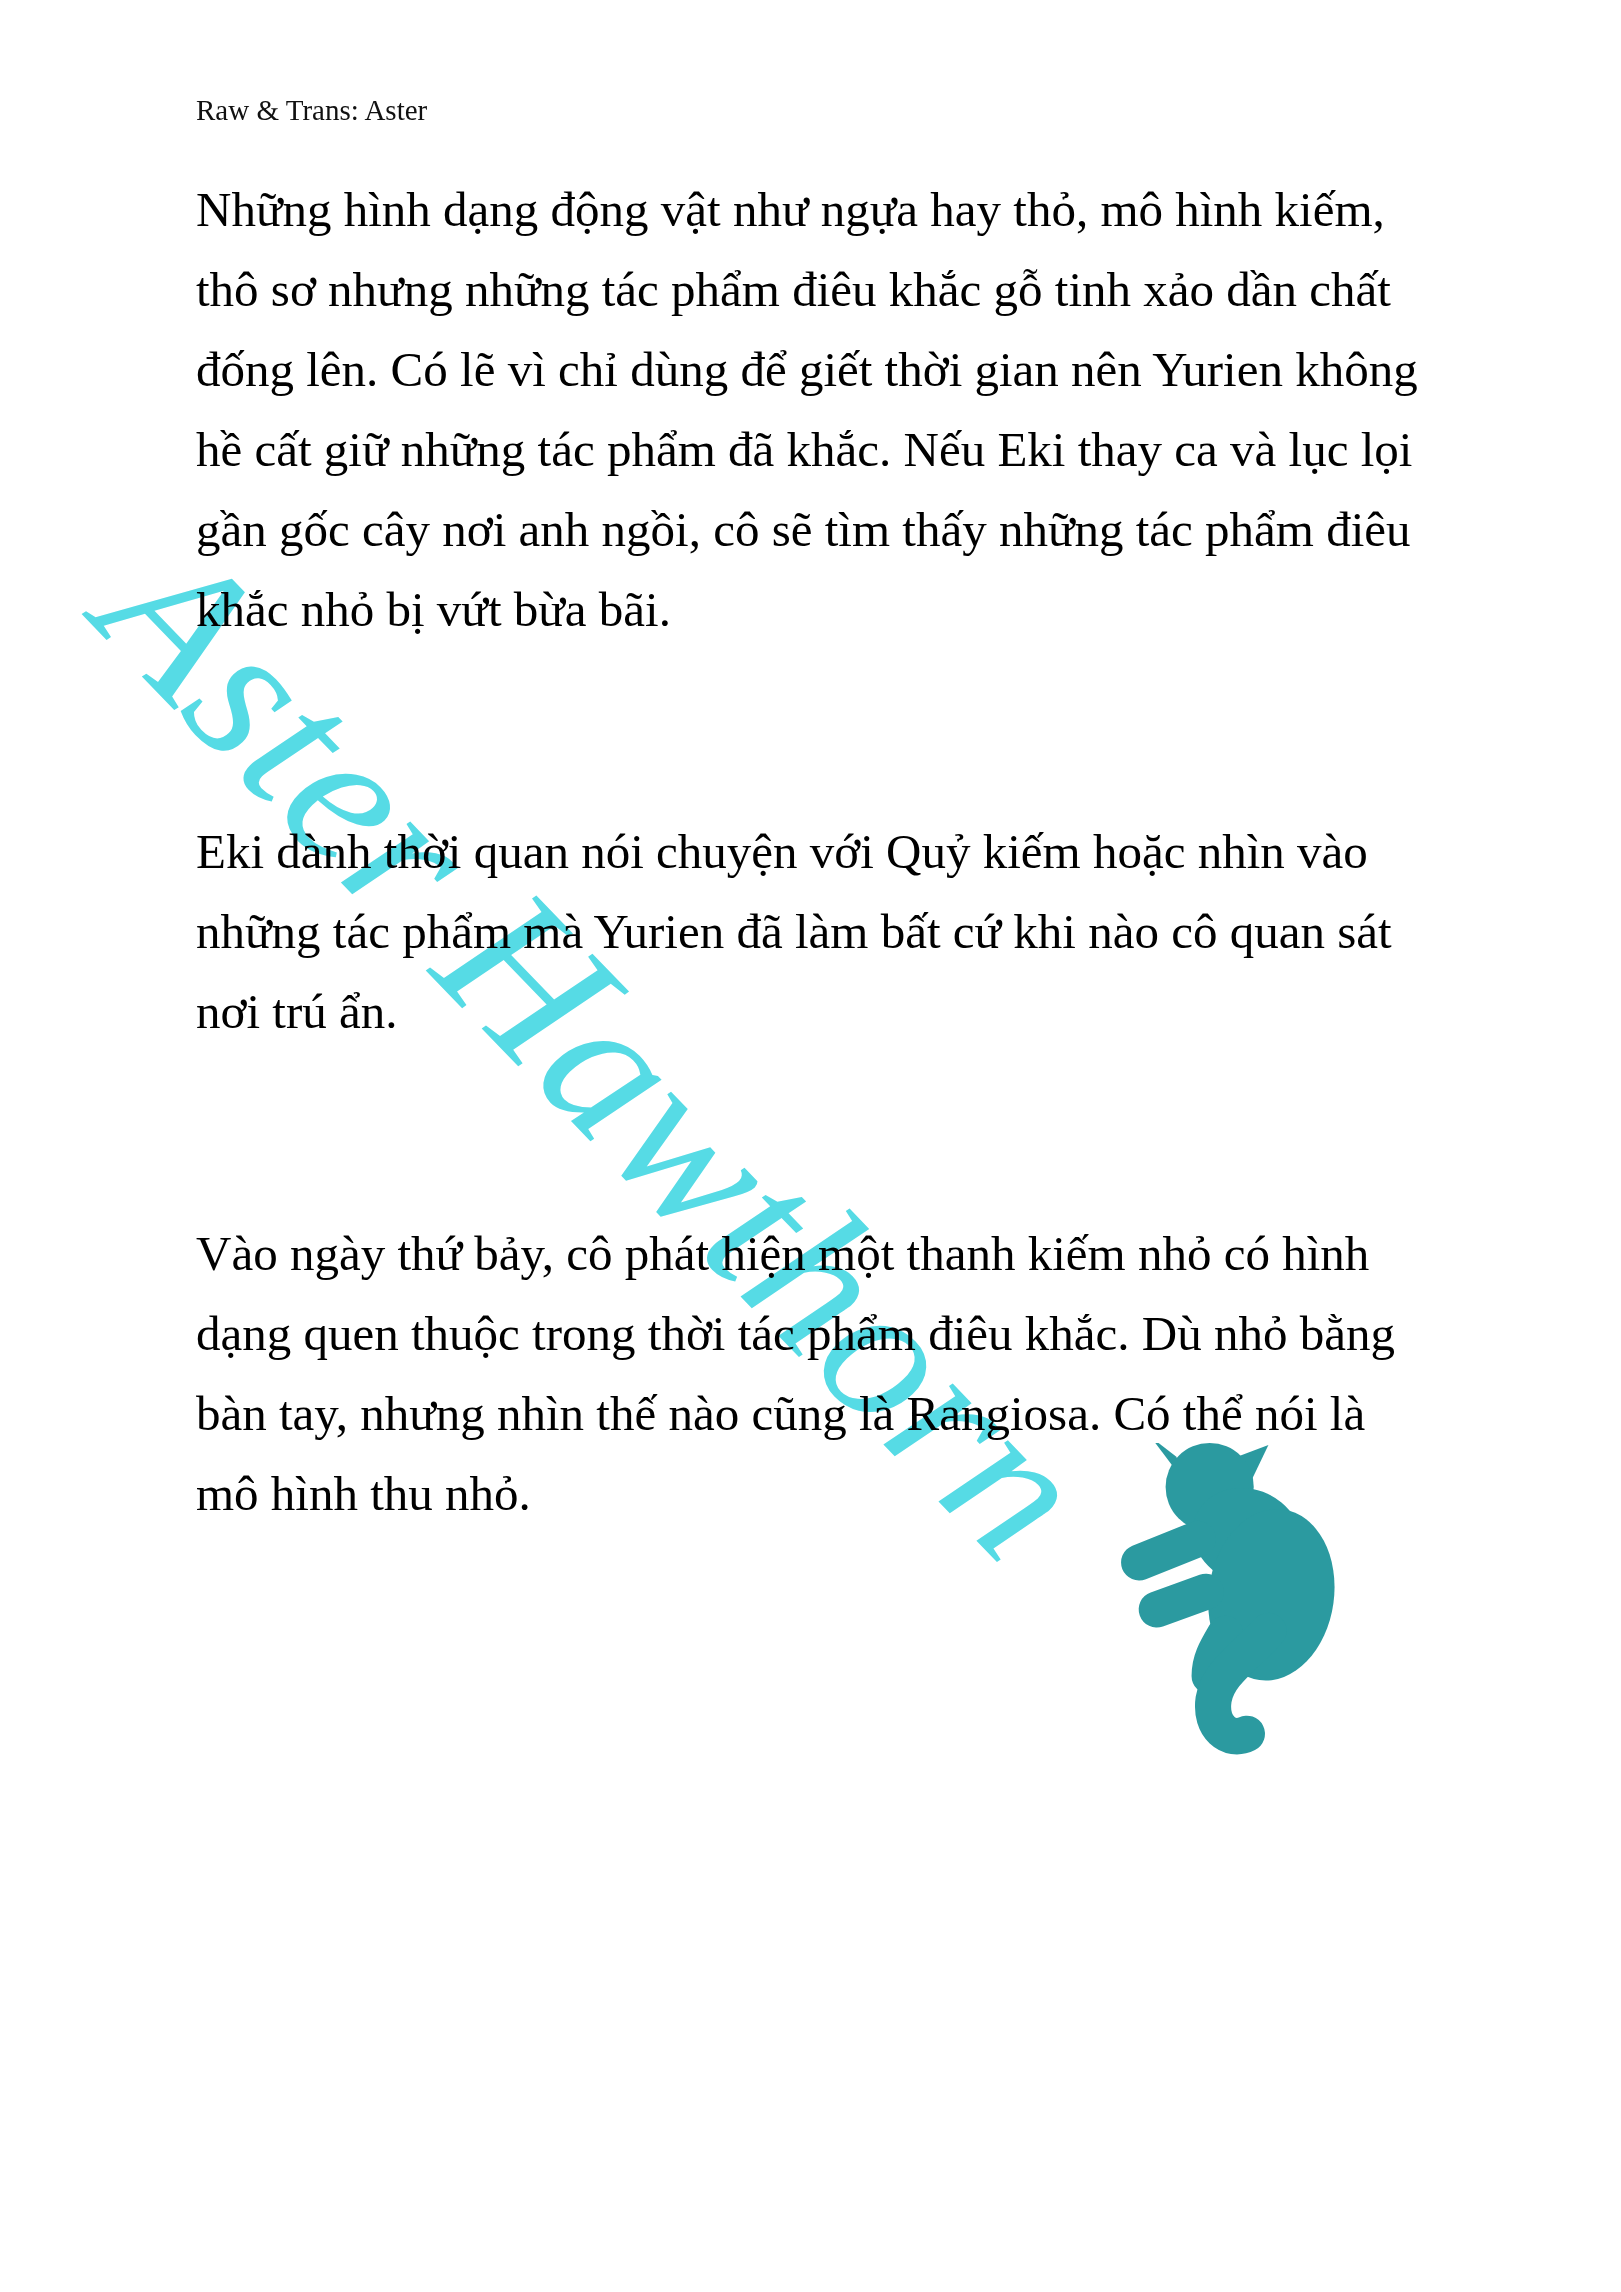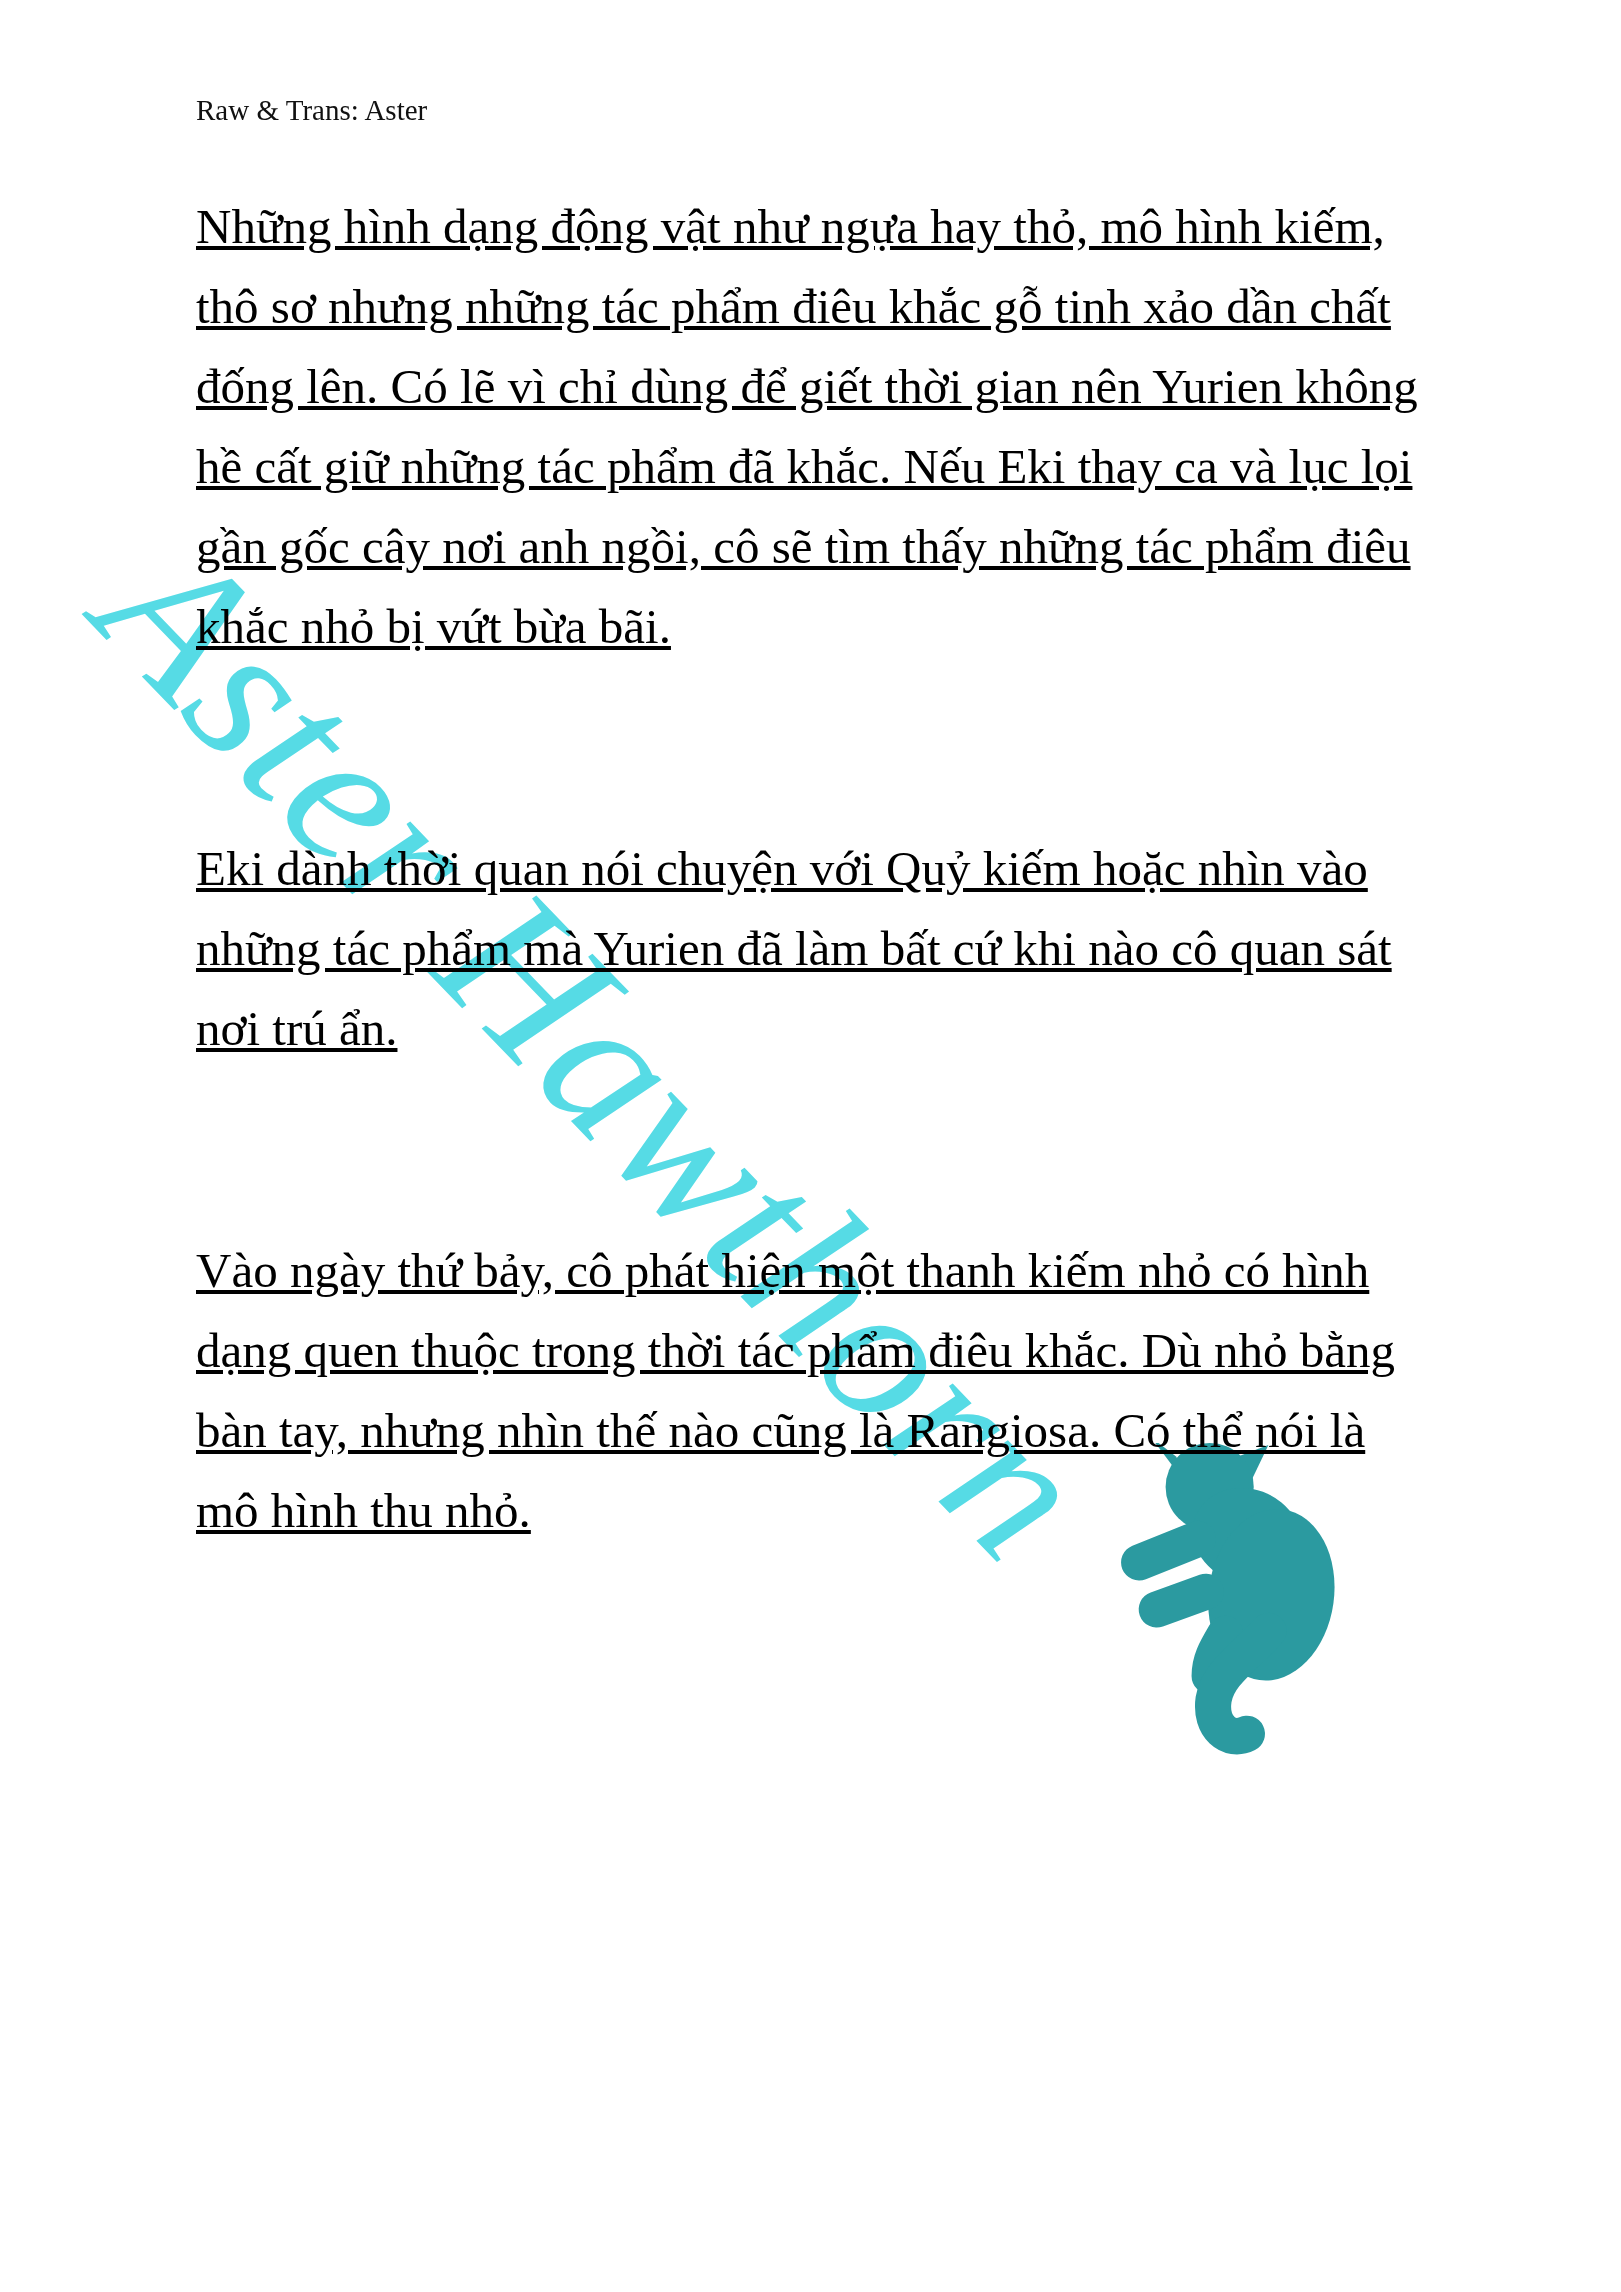--- a/index.html
+++ b/index.html
@@ -33,24 +33,23 @@
     letter-spacing:2px;
   }
   .cat{
     position:absolute;
     left:1100px;top:1443px;
     width:235px;height:328px;
     z-index:1;
   }
   .content{
     position:absolute;
-    left:196px;top:187px;
+    left:196px;top:170px;
     width:1264px;
     z-index:2;
-    text-decoration:underline;
   }
   .paragraph{margin:0;}
   .paragraph + .paragraph{margin-top:162px;}
   .text-line{
     font-family:"Liberation Serif", serif;
     font-size:49px;
     line-height:80px;
     color:#000000;
     white-space:nowrap;
   }

